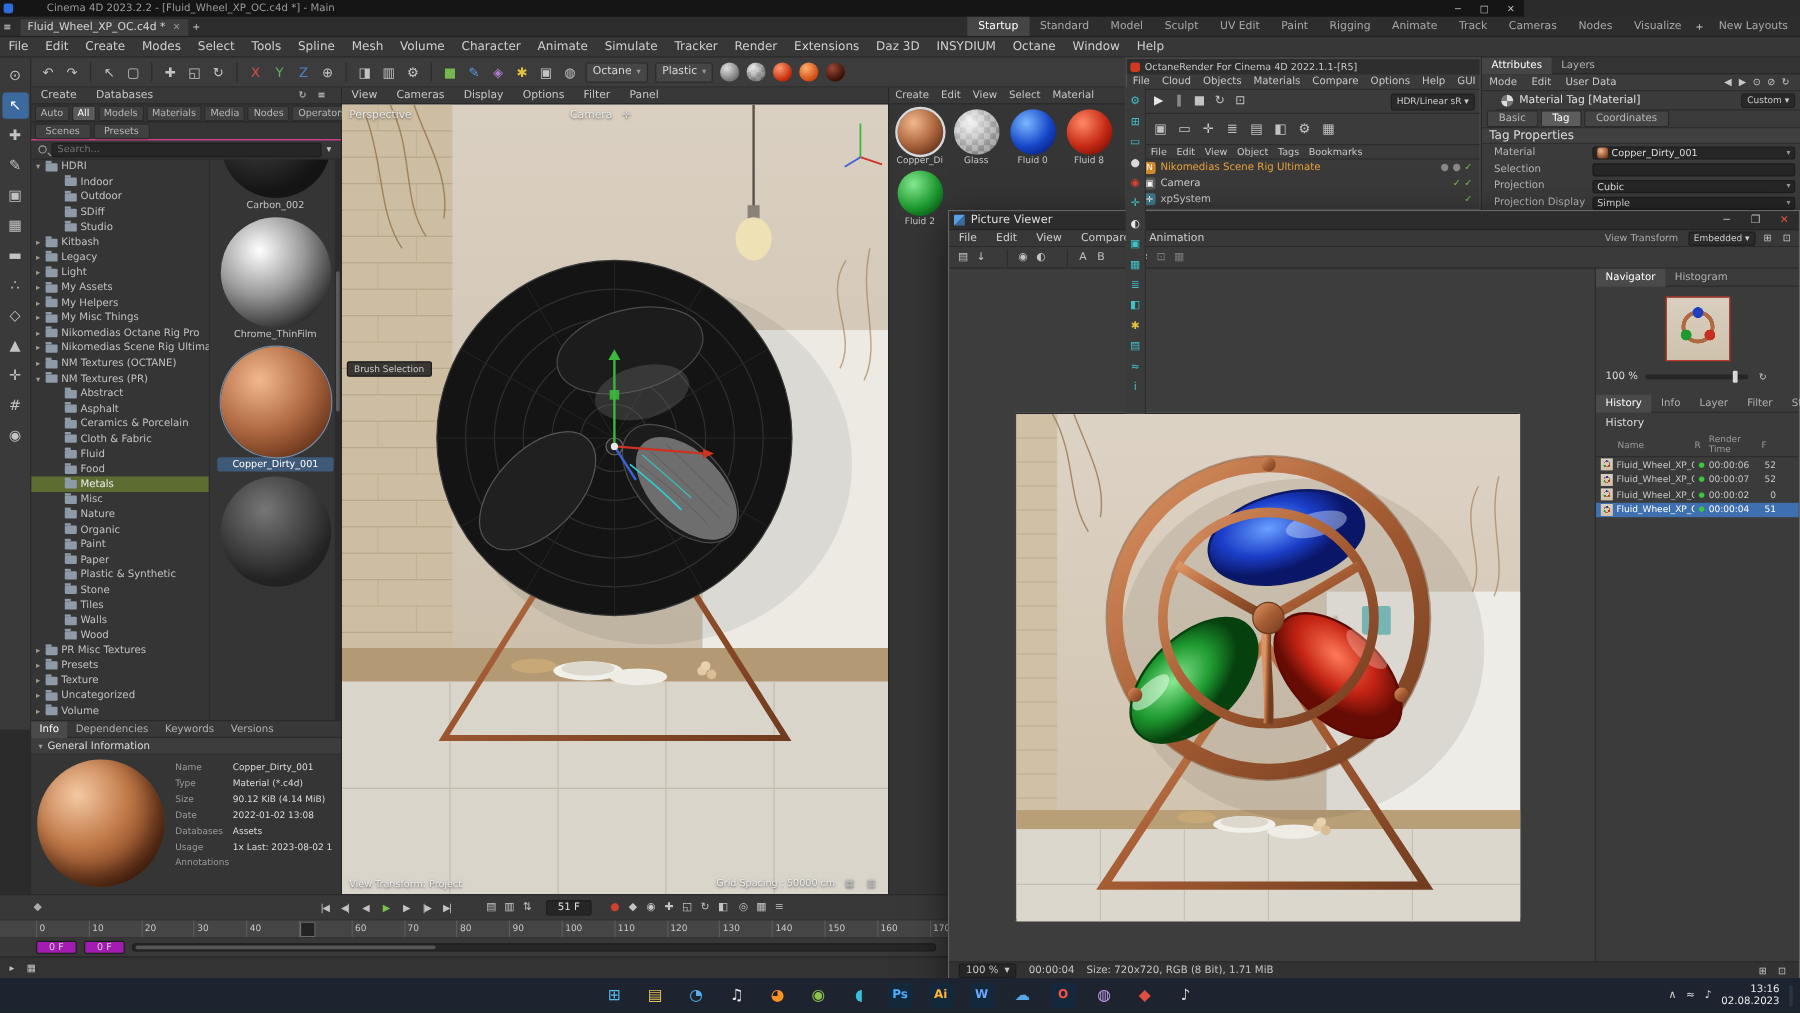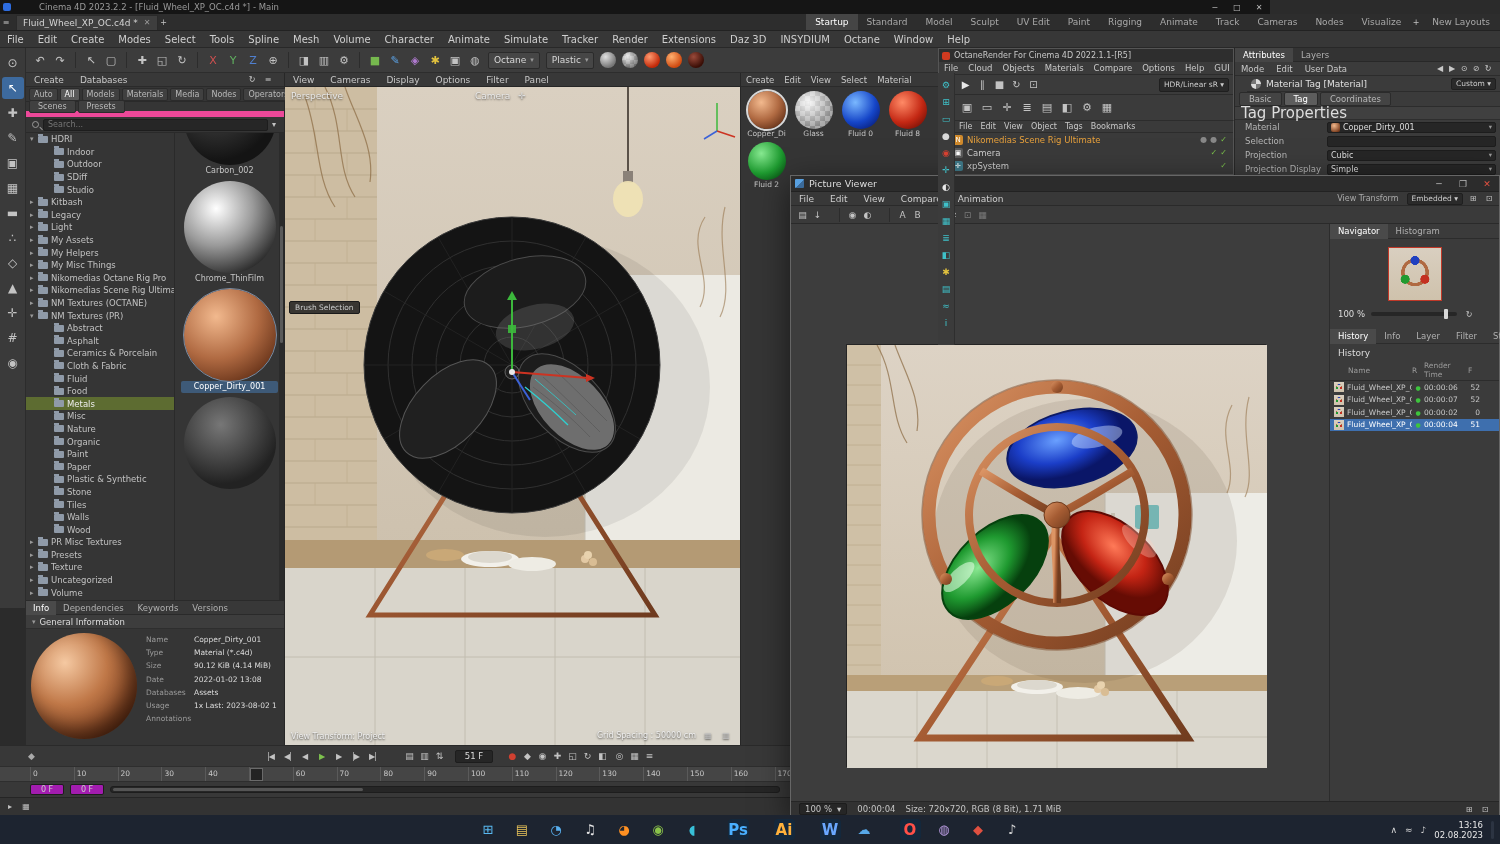--- a/index.html
+++ b/index.html
@@ -43,21 +43,21 @@
 .leftstrip .ic{width:22px;height:22px;margin-bottom:3px;font-size:12px;}
 .leftstrip .ic.on{background:#3d6a9e;border-radius:3px;color:#fff;}
 
 .browser{left:26px;top:73px;width:259px;height:672px;background:#353535;border-right:1px solid #272727;}
 .bmenus{height:14px;display:flex;align-items:center;background:#383838;border-bottom:1px solid #2a2a2a;}
 .bmenus span{padding:0 8px;font-size:9px;color:#c8c8c8;}
 .bmenus .ric{margin-left:auto;display:flex;}
 .filters{height:15px;display:flex;align-items:center;padding:0 2px;border-bottom:1px solid #2a2a2a;}
 .filters span{font-size:8px;padding:1px 4px;margin:0 1px;color:#b8b8b8;background:#404040;border:1px solid #2b2b2b;border-radius:2px;}
 .filters span.on{background:#5a5a5a;color:#fff;}
-.subfilters{height:15px;display:flex;align-items:center;padding:0 2px;border-bottom:6px solid #ec4899;text-align:right;}
+.subfilters{height:15px;display:flex;align-items:center;padding:0 2px;border-bottom:1px solid #ec4899;text-align:right;}
 .subfilters span{font-size:8px;padding:1px 8px;margin:0 1px;color:#b8b8b8;background:#404040;border:1px solid #2b2b2b;border-radius:2px;}
 .searchrow{height:16px;display:flex;align-items:center;padding:0 4px;border-bottom:1px solid #2a2a2a;}
 .mag{width:7px;height:7px;border:1.3px solid #9a9a9a;border-radius:50%;position:relative;margin:0 4px 0 2px;flex:none;}
 .mag::after{content:"";position:absolute;left:6px;top:6px;width:4px;height:1.4px;background:#9a9a9a;transform:rotate(45deg);}
 .search{flex:1;height:12px;background:#262626;border:1px solid #1d1d1d;border-radius:2px;color:#bbb;font-size:8px;padding:0 4px;font-family:"DejaVu Sans",sans-serif;}
 .bcontent{height:468px;display:flex;position:relative;border-bottom:1px solid #2a2a2a;}
 .tree{width:149px;overflow:hidden;border-right:1px solid #2a2a2a;}
 .tree-row{height:12.6px;display:flex;align-items:center;font-size:8.5px;color:#c2c2c2;padding-left:4px;white-space:nowrap;}
 .tree-row.lvl2{padding-left:20px;}
 .tree-row.sel{background:#5d6c31;color:#eee;}
@@ -147,21 +147,21 @@
 .amenus{height:14px;display:flex;align-items:center;border-bottom:1px solid #2c2c2c;}
 .amenus span{padding:0 6px;font-size:8.5px;color:#c8c8c8;}
 .amenus .ric{margin-left:auto;display:flex;align-items:center;}
 .aobj{height:16px;display:flex;align-items:center;padding:0 4px;border-bottom:1px solid #2c2c2c;font-size:9px;color:#e0e0e0;margin-left:12px;}
 .aobj .mico{width:10px;height:10px;border-radius:50%;background:conic-gradient(#ddd 0 25%,#777 0 50%,#ddd 0 75%,#777 0);margin-right:5px;flex:none;}
 .aobj .ric{margin-left:auto;display:flex;align-items:center;}
 .adrop{height:12px;display:flex;align-items:center;background:#2a2a2a;border:1px solid #1f1f1f;border-radius:2px;font-size:7.5px;color:#ccc;padding:0 4px;margin-left:4px;}
 .asectabs{height:15px;display:flex;align-items:center;padding:2px 4px;border-bottom:1px solid #2c2c2c;gap:2px;}
 .asectabs span{font-size:8.5px;padding:0 9px;line-height:12px;background:#444;border:1px solid #2b2b2b;border-radius:2px;color:#b8b8b8;}
 .asectabs span.on{background:#5d5d5d;color:#fff;}
-.aprops{height:13px;display:flex;align-items:center;font-size:15px;color:#ddd;padding-left:6px;background:#404040;border-bottom:1px solid #2e2e2e;}
+.aprops{height:13px;display:flex;align-items:center;font-size:10px;color:#ddd;padding-left:6px;background:#404040;border-bottom:1px solid #2e2e2e;}
 .arow{height:14px;display:flex;align-items:center;padding-left:10px;font-size:8.5px;}
 .arow .k{width:82px;color:#b5b5b5;flex:none;}
 .arow .val{flex:1;height:11px;display:flex;align-items:center;background:#262626;border:1px solid #1d1d1d;border-radius:2px;padding:0 3px;margin-right:4px;font-size:8px;color:#ddd;gap:3px;}
 .arow .chip{width:9px;height:9px;border-radius:2px;background:radial-gradient(circle at 35% 30%,#f2b98e,#7a3c1c 80%);flex:none;}
 .arow .car{margin-left:auto;font-size:6.5px;color:#999;}
 
 .pv{left:790px;top:175px;width:710px;height:640px;background:#404040;border:1px solid #666;box-shadow:0 8px 30px rgba(0,0,0,.55);z-index:30;}
 .pvtitle{height:16px;background:#2c2c2c;display:flex;align-items:center;padding-left:4px;font-size:9.5px;color:#ddd;border-bottom:1px solid #222;}
 .pvtitle .pvic{width:9px;height:9px;background:linear-gradient(135deg,#58a0e0 50%,#3a6a9a 50%);border-radius:1px;margin-right:5px;flex:none;}
 .pvtitle .wctl span{width:24px;font-size:9px;}
@@ -214,21 +214,21 @@
 .playhead{position:absolute;left:250px;top:1px;width:13px;height:13px;background:#232323;border:1px solid #6a6a6a;}
 .trow3{height:15px;display:flex;align-items:center;padding-left:30px;gap:6px;}
 .rangebox{width:34px;height:11px;background:#a21caf;border:1px solid #1d1d1d;border-radius:2px;font-size:8px;color:#ccc;display:flex;align-items:center;justify-content:center;}
 .groove{flex:1;height:7px;background:#262626;border:1px solid #1d1d1d;border-radius:3px;margin-right:10px;position:relative;}
 .groove .lit{position:absolute;left:2px;top:1px;width:250px;height:3px;background:#555;border-radius:2px;}
 
 .statusbar{left:0;top:797px;width:790px;height:18px;background:#333;border-top:1px solid #252525;display:flex;align-items:center;padding-left:4px;gap:4px;}
 
 .taskbar{left:0;top:815px;width:1500px;height:29px;background:#1d2430;z-index:40;display:flex;align-items:center;justify-content:center;gap:13px;}
 .taskbar .app{width:21px;height:21px;display:flex;align-items:center;justify-content:center;font-size:13px;border-radius:4px;}
-.taskbar .appsq{background:#14283c;font-size:15px;font-weight:bold;margin-left:12px;}
+.taskbar .appsq{background:#14283c;font-size:10px;font-weight:bold;}
 .tray{position:absolute;right:6px;top:0;height:29px;display:flex;align-items:center;gap:8px;font-size:9px;color:#d8d8d8;}
 .clock{text-align:right;font-size:8.5px;line-height:10px;color:#e8e8e8;}
 .traybar{width:3px;height:18px;background:#2c3442;border-radius:2px;}
 </style>
 </head>
 <body>
 
 <div class="screen">
 
   <div class="abs titlebar">

